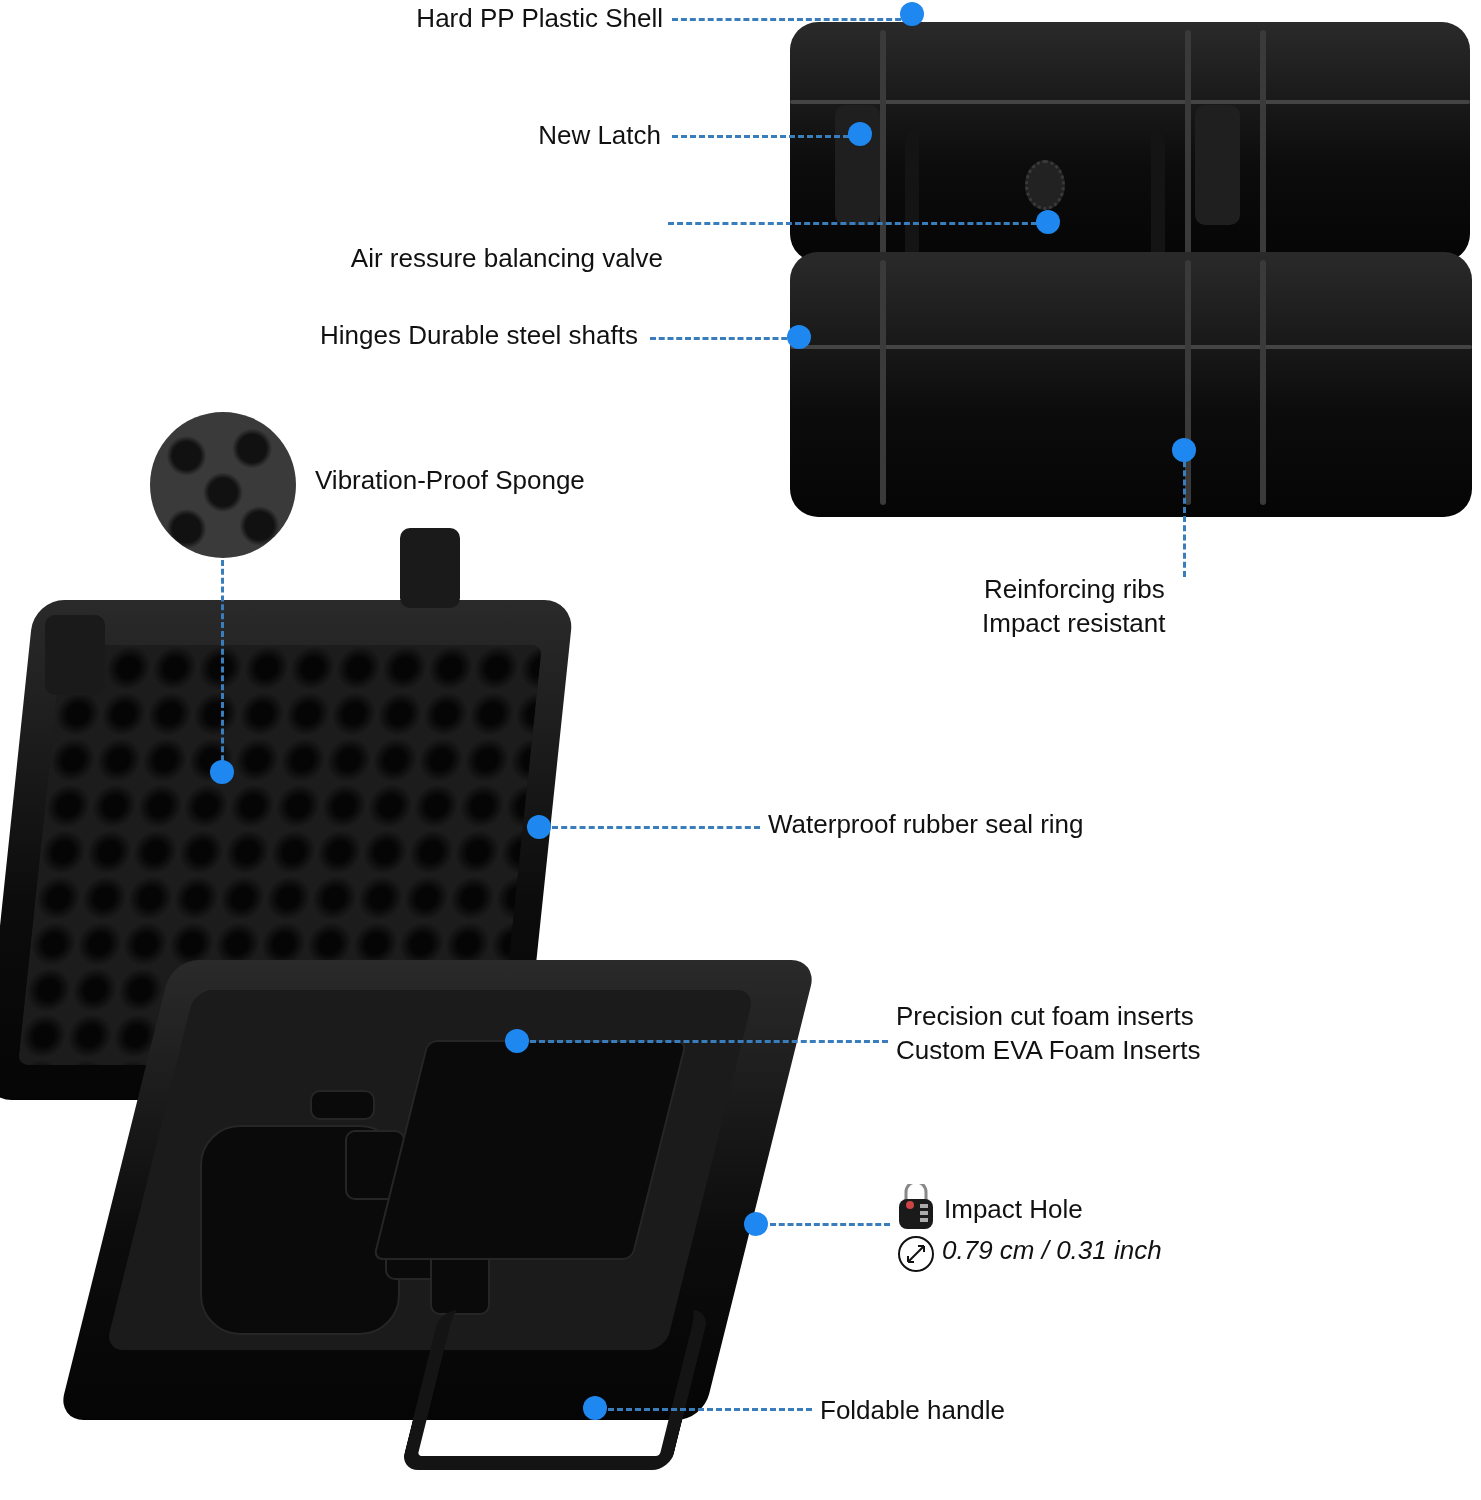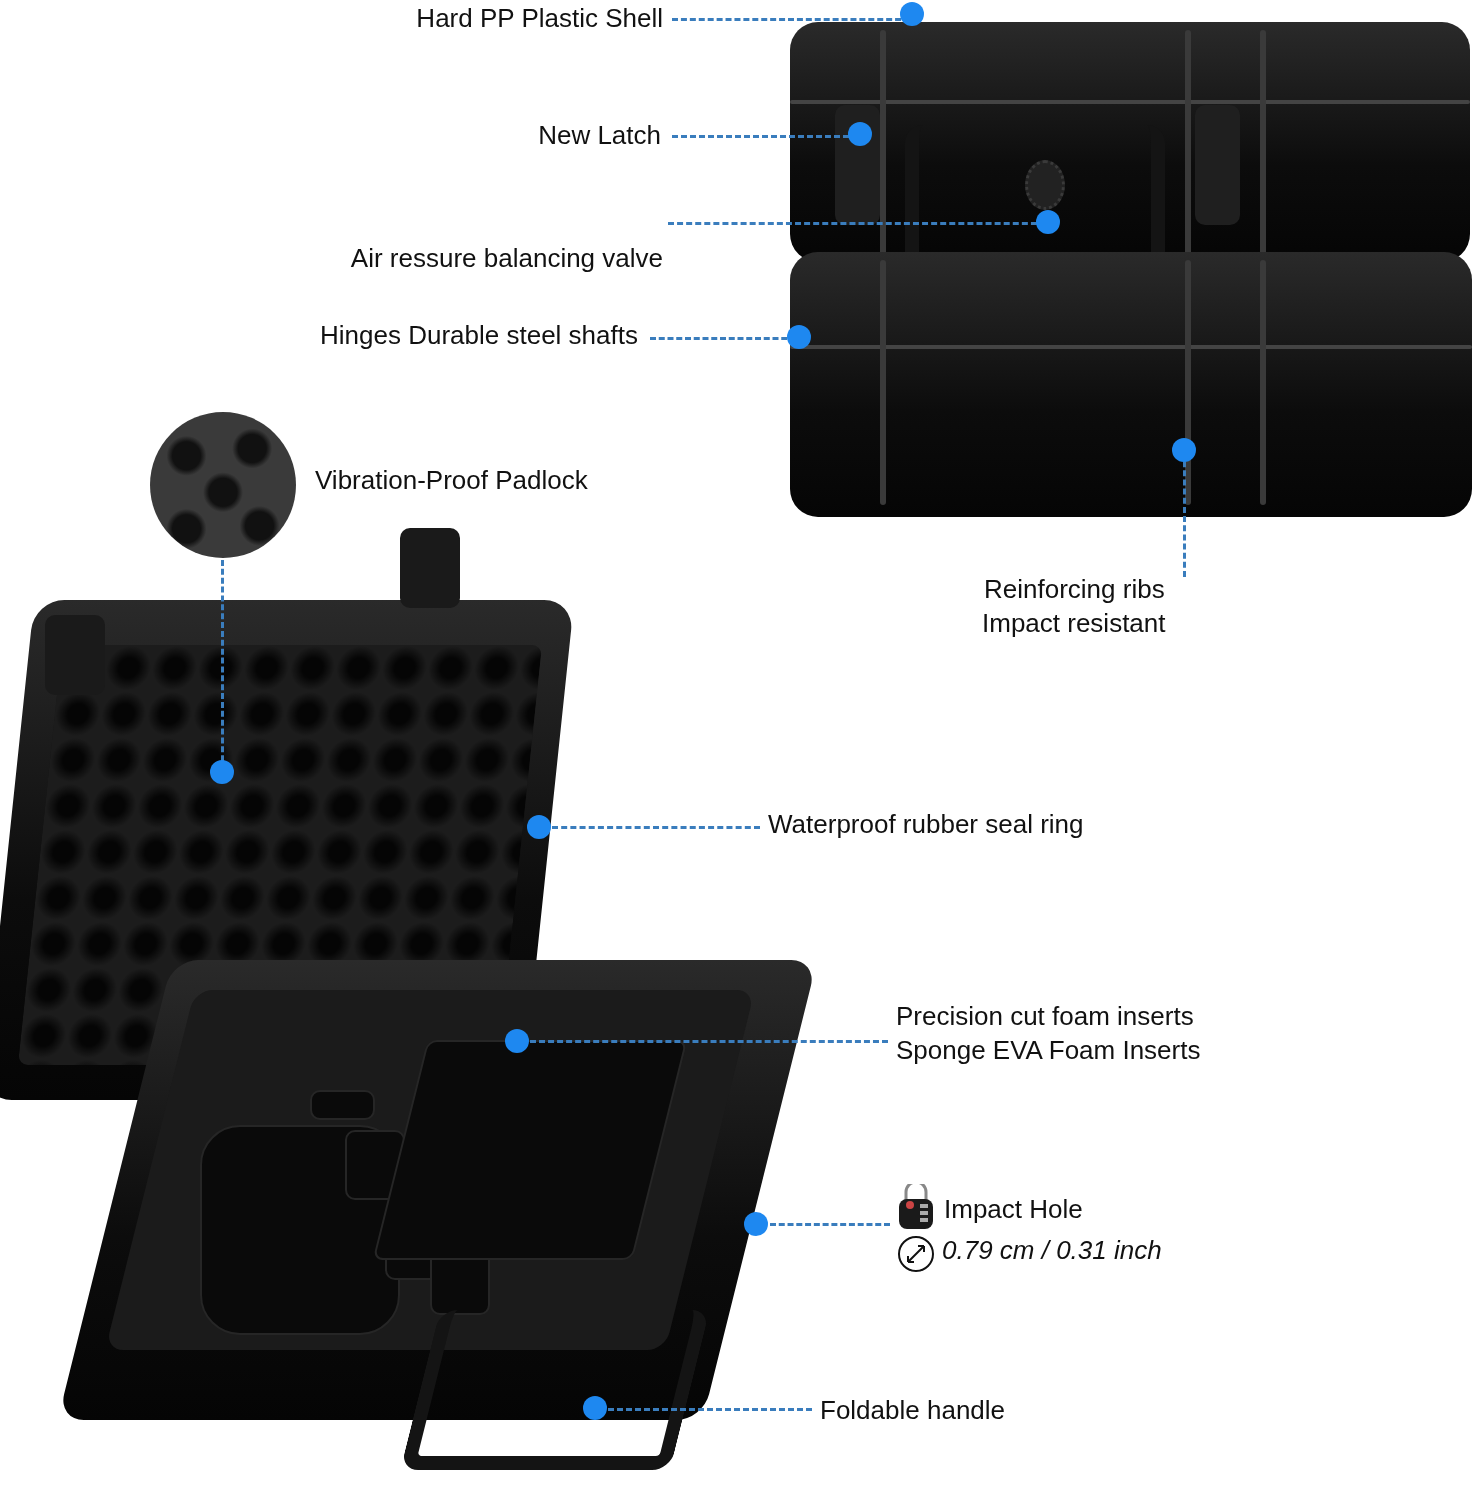--- a/index.html
+++ b/index.html
@@ -88,37 +88,37 @@
 <div class="dot" style="left:860px; top:134px;"></div>
 
 <div class="label right" style="right:818px; top:205px;margin-top:36px;">Air ressure balancing valve</div>
 <div class="dash-h" style="left:668px; top:222px; width:378px;"></div>
 <div class="dot" style="left:1048px; top:222px;"></div>
 
 <div class="label right" style="right:843px; top:318px;">Hinges Durable steel shafts</div>
 <div class="dash-h" style="left:650px; top:337px; width:146px;"></div>
 <div class="dot" style="left:799px; top:337px;"></div>
 
-<div class="label" style="left:315px; top:463px;">Vibration-Proof Padlock</div>
+<div class="label" style="left:315px; top:463px;">Vibration-Proof Sponge</div>
 <div class="dash-v" style="left:221px; top:560px; height:210px;"></div>
 <div class="dot" style="left:222px; top:772px;"></div>
 
 <div class="dash-v" style="left:1183px; top:452px; height:125px;"></div>
 <div class="dot" style="left:1184px; top:450px;"></div>
 <div class="label" style="left:984px; top:572px;">Reinforcing ribs</div>
 <div class="label" style="left:982px; top:606px;text-align:right;">Impact resistant</div>
 
 <div class="dot" style="left:539px; top:827px;"></div>
 <div class="dash-h" style="left:552px; top:826px; width:208px;"></div>
 <div class="label" style="left:768px; top:807px;text-align:right;">Waterproof rubber seal ring</div>
 
 <div class="dot" style="left:517px; top:1041px;"></div>
 <div class="dash-h" style="left:530px; top:1040px; width:358px;"></div>
 <div class="label" style="left:896px; top:999px;">Precision cut foam inserts</div>
-<div class="label" style="left:896px; top:1033px;">Sponge EVA Foam Inserts</div>
+<div class="label" style="left:896px; top:1033px;">Custom EVA Foam Inserts</div>
 
 <div class="dot" style="left:756px; top:1224px;"></div>
 <div class="dash-h" style="left:770px; top:1223px; width:120px;"></div>
 <svg class="icon-padlock" style="left:896px; top:1184px;" width="40" height="46" viewBox="0 0 40 46">
   <path d="M10 16 V8 a10 10 0 0 1 20 0 V16" fill="none" stroke="#888" stroke-width="3"></path>
   <rect x="3" y="15" width="34" height="30" rx="8" fill="#1a1a1a"></rect>
   <circle cx="14" cy="21" r="4" fill="#c44"></circle>
   <rect x="24" y="20" width="8" height="4" fill="#aaa"></rect>
   <rect x="24" y="27" width="8" height="4" fill="#aaa"></rect>
   <rect x="24" y="34" width="8" height="4" fill="#aaa"></rect>

